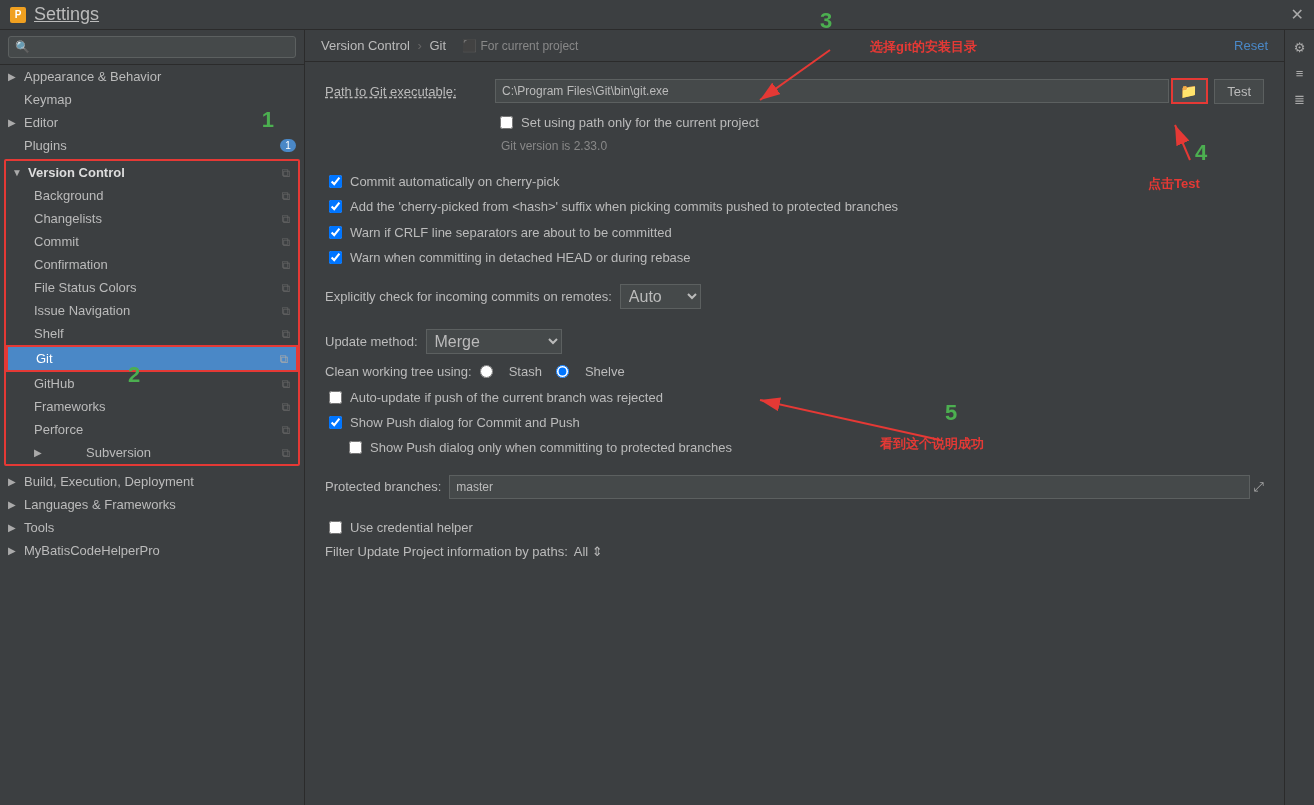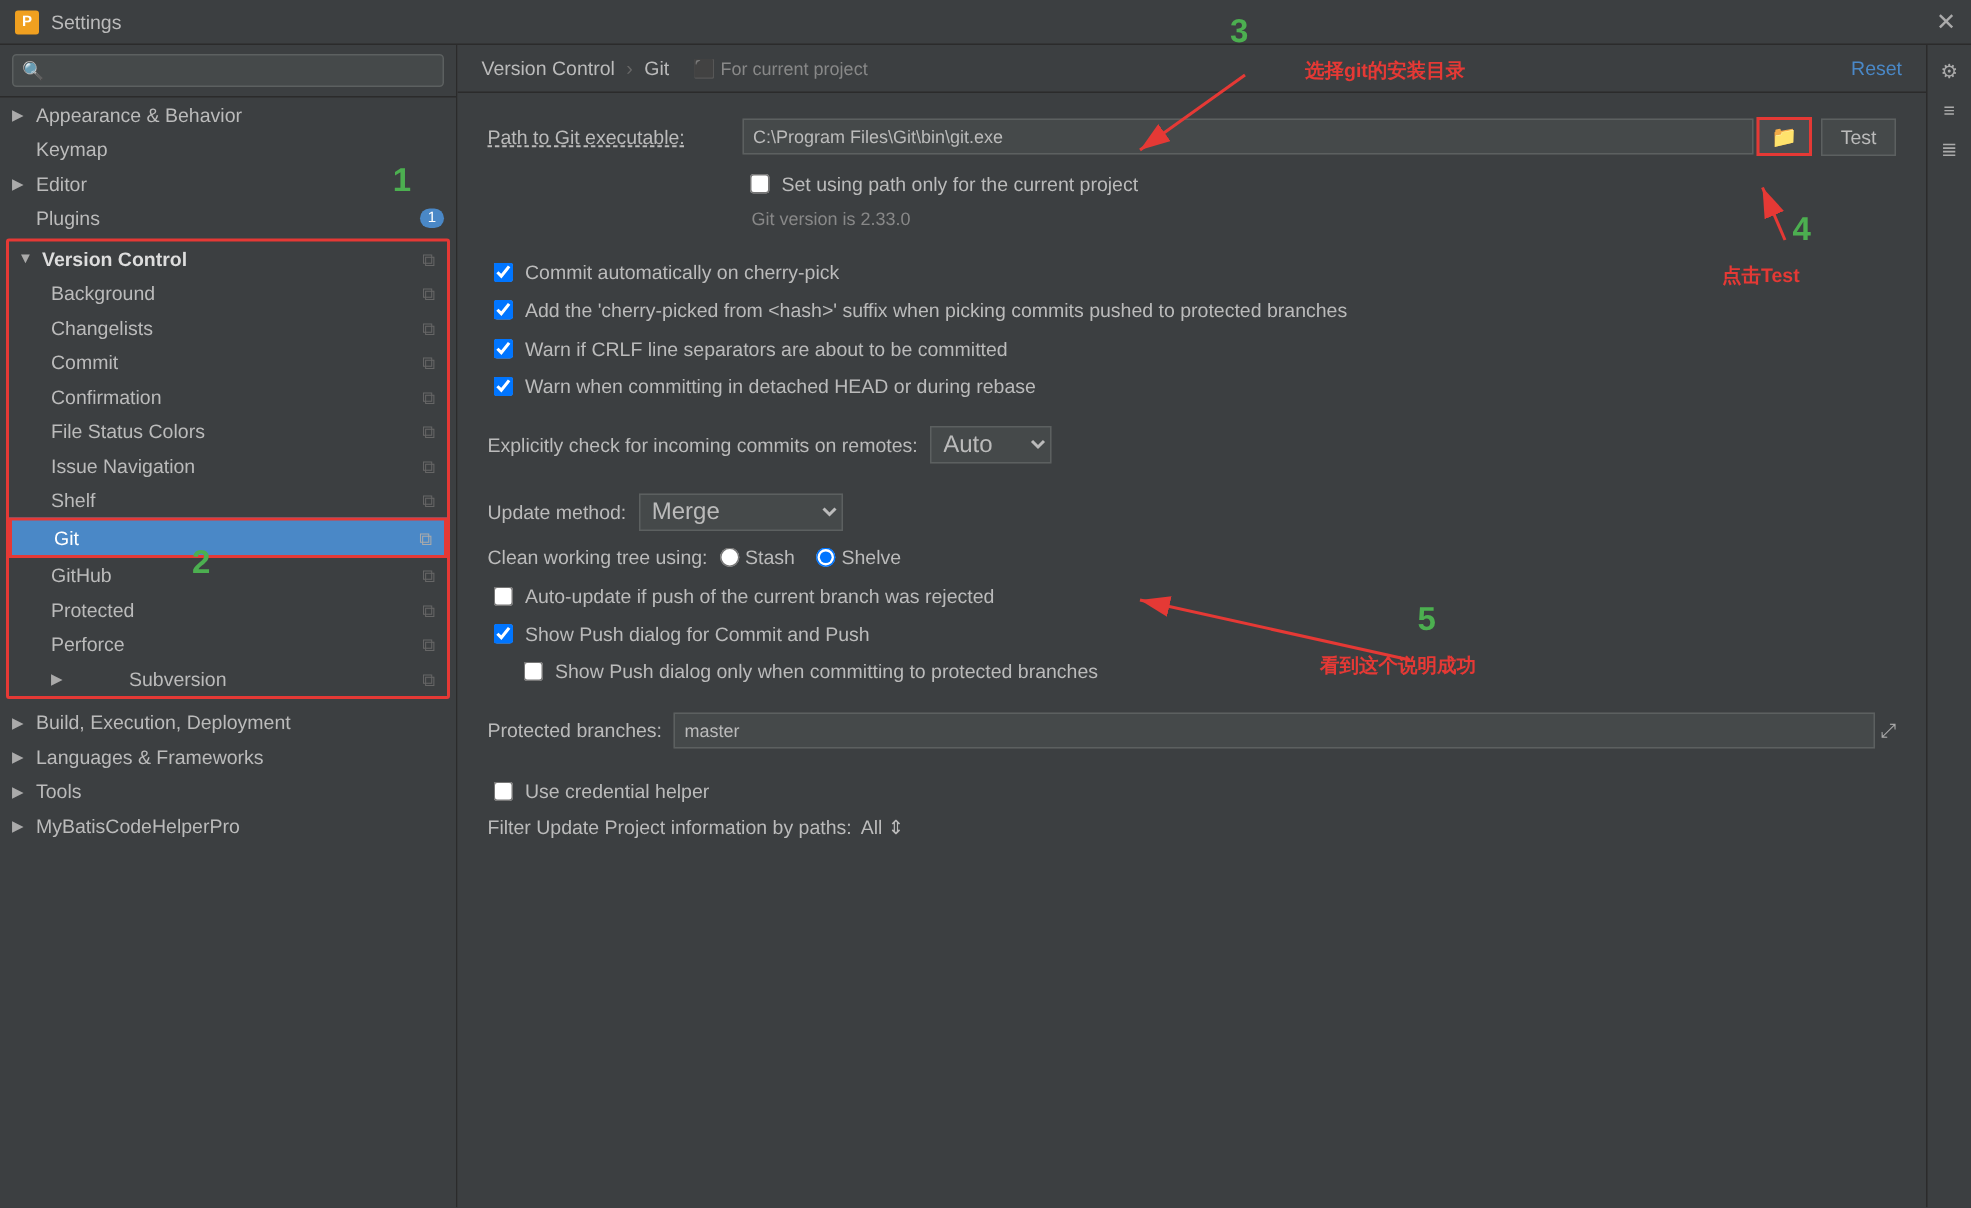--- a/index.html
+++ b/index.html
@@ -24,21 +24,21 @@
       flex-shrink: 0;
     }
     .title-bar-icon {
       width: 16px; height: 16px;
       background: #f0a020;
       border-radius: 2px;
       margin-right: 8px;
       display: flex; align-items: center; justify-content: center;
       font-size: 10px; font-weight: bold; color: #fff;
     }
-    .title-bar-text { color: #bbb; font-size: 13px; }
+    .title-bar-text { color: #bbb; font-size: 18px; text-decoration: underline; }
     .title-bar-close {
       margin-left: auto;
       cursor: pointer;
       color: #aaa;
       font-size: 16px;
     }
     .main-content {
       display: flex;
       flex: 1;
       overflow: hidden;
@@ -183,21 +183,21 @@
     .section-divider { height: 10px; }
     .inline-select {
       background: #45494a;
       border: 1px solid #5c6060;
       color: #bbb;
       padding: 2px 4px;
       font-size: 16px;
       outline: none;
     }
     .radio-group { display: flex; align-items: center; gap: 14px; }
-    .radio-group label { color: #bbb; font-size: 13px; display: flex; align-items: center; gap: 4px; cursor: pointer; }
+    .radio-group label { color: #bbb; font-size: 13px; display: flex; align-items: center; gap: 16px; cursor: pointer; }
     .protected-input {
       flex: 1;
       background: #45494a;
       border: 1px solid #5c6060;
       color: #bbb;
       padding: 4px 6px;
       font-size: 12px;
       outline: none;
     }
     .protected-row {
@@ -335,21 +335,21 @@
 
           <span style="position:absolute;left:120px;bottom:-18px;font-size:22px;font-weight:bold;color:#4caf50;z-index:10;">2</span>
         </div>
 
         <div class="nav-item nav-indent">
           <span>GitHub</span>
           <span class="copy-icon">⧉</span>
         </div>
 
         <div class="nav-item nav-indent">
-          <span>Protected</span>
+          <span>Frameworks</span>
           <span class="copy-icon">⧉</span>
         </div>
 
         <div class="nav-item nav-indent">
           <span>Perforce</span>
           <span class="copy-icon">⧉</span>
         </div>
 
         <div class="nav-item nav-indent">
           <span class="expand-arrow">▶</span>

